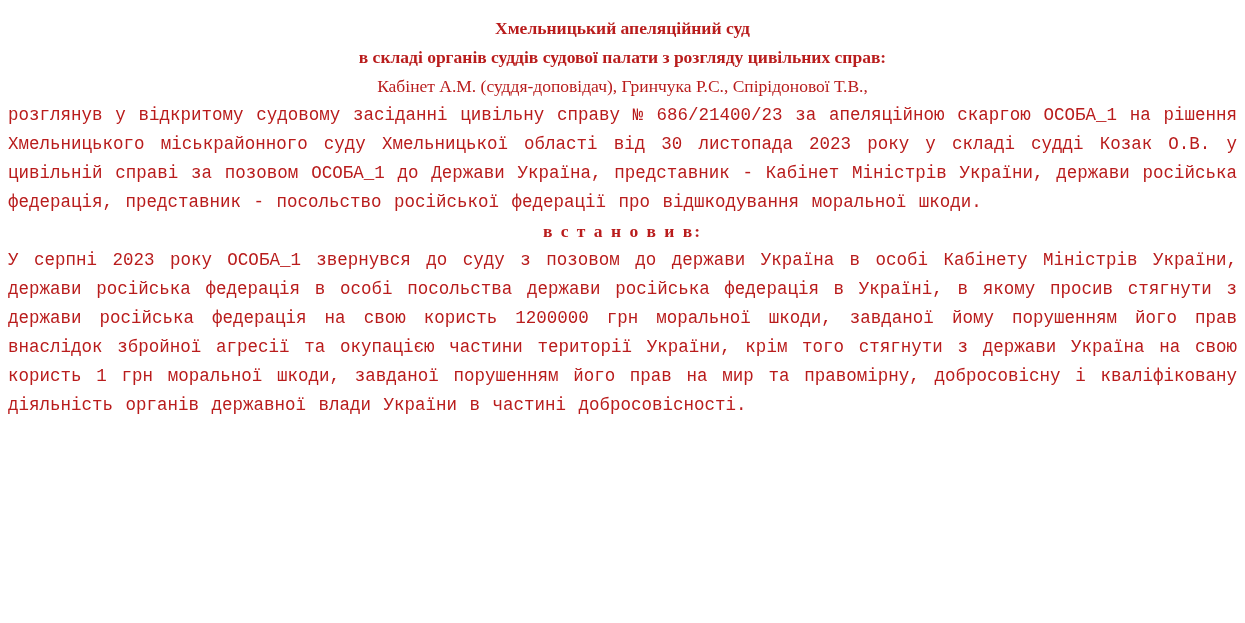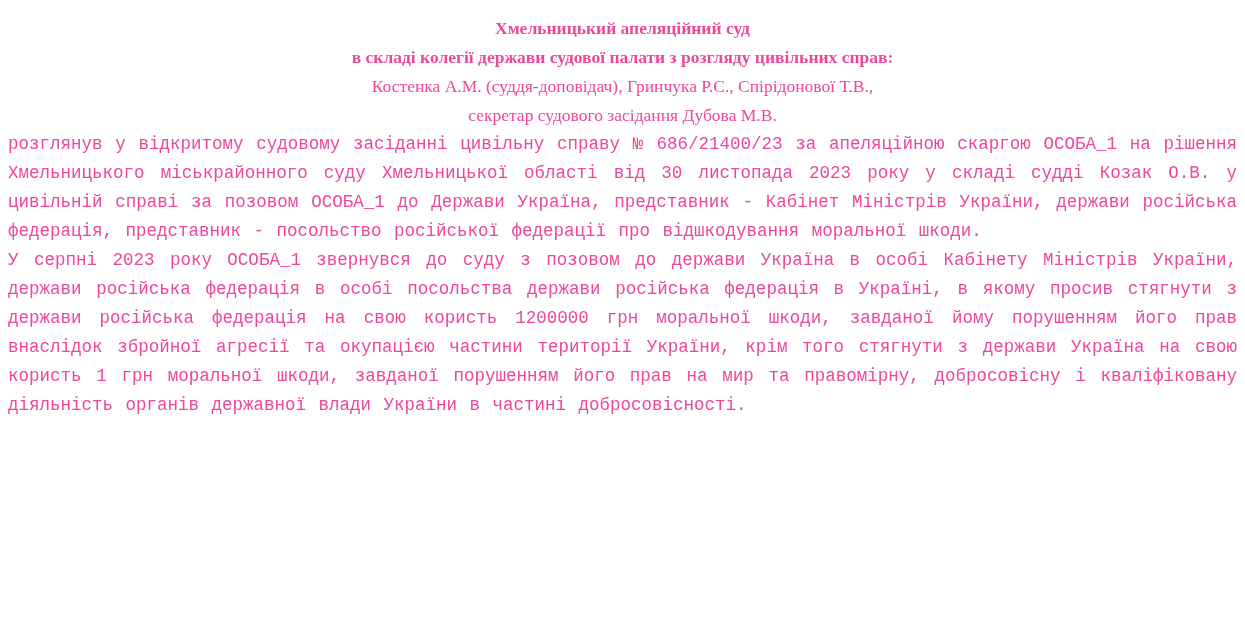--- a/index.html
+++ b/index.html
@@ -6,21 +6,21 @@
     margin: 0;
     padding: 0;
     background: #ffffff;
   }
   .doc-page {
     width: 1245px;
     min-height: 623px;
     box-sizing: border-box;
     padding: 14px 8px 10px 8px;
     background: #ffffff;
-    color: #ec4899;
+    color: #b91c1c;
     font-family: "Liberation Serif", "DejaVu Serif", serif;
     font-size: 17.5px;
     line-height: 29px;
   }
   .doc-page p {
     margin: 0;
   }
   .line-center {
     text-align: center;
     margin-bottom: 17px;
@@ -43,26 +43,26 @@
     letter-spacing: 2px;
   }
 </style>
 </head>
 <body>
 
 <div class="doc-page">
 
   <p class="line-center bold">Хмельницький апеляційний суд</p>
 
-  <p class="line-center bold">в складі колегії держави судової палати з розгляду цивільних справ:</p>
+  <p class="line-center bold">в складі органів суддів судової палати з розгляду цивільних справ:</p>
 
-  <p class="line-center">Костенка А.М. (суддя-доповідач), Гринчука Р.С., Спірідонової Т.В.,</p>
+  <p class="line-center">Кабінет А.М. (суддя-доповідач), Гринчука Р.С., Спірідонової Т.В.,</p>
 
-  <p class="line-center">секретар судового засідання Дубова М.В.</p>
 
 
   <p class="para-justify">розглянув у відкритому судовому засіданні цивільну справу №  686/21400/23 за апеляційною скаргою ОСОБА_1 на рішення Хмельницького міськрайонного суду Хмельницької області від 30 листопада 2023 року у складі судді Козак О.В. у цивільній справі за позовом ОСОБА_1 до Держави Україна, представник - Кабінет Міністрів України, держави російська федерація, представник - посольство російської федерації про відшкодування моральної шкоди.</p>
 
 
+  <p class="ruling-heading">в с т а н о в и в:</p>
 
   <p class="para-justify">У серпні 2023 року ОСОБА_1 звернувся до суду з позовом до держави Україна в особі Кабінету Міністрів України, держави російська федерація в особі посольства держави російська федерація в Україні, в якому просив стягнути з держави російська федерація на свою користь 1200000 грн моральної шкоди, завданої йому порушенням його прав внаслідок збройної агресії та окупацією частини території України, крім того стягнути з держави Україна на свою користь 1 грн моральної шкоди, завданої порушенням його прав на мир та правомірну, добросовісну і кваліфіковану діяльність органів державної влади України в частині добросовісності.</p>
 
 </div>
 
 </body></html>

